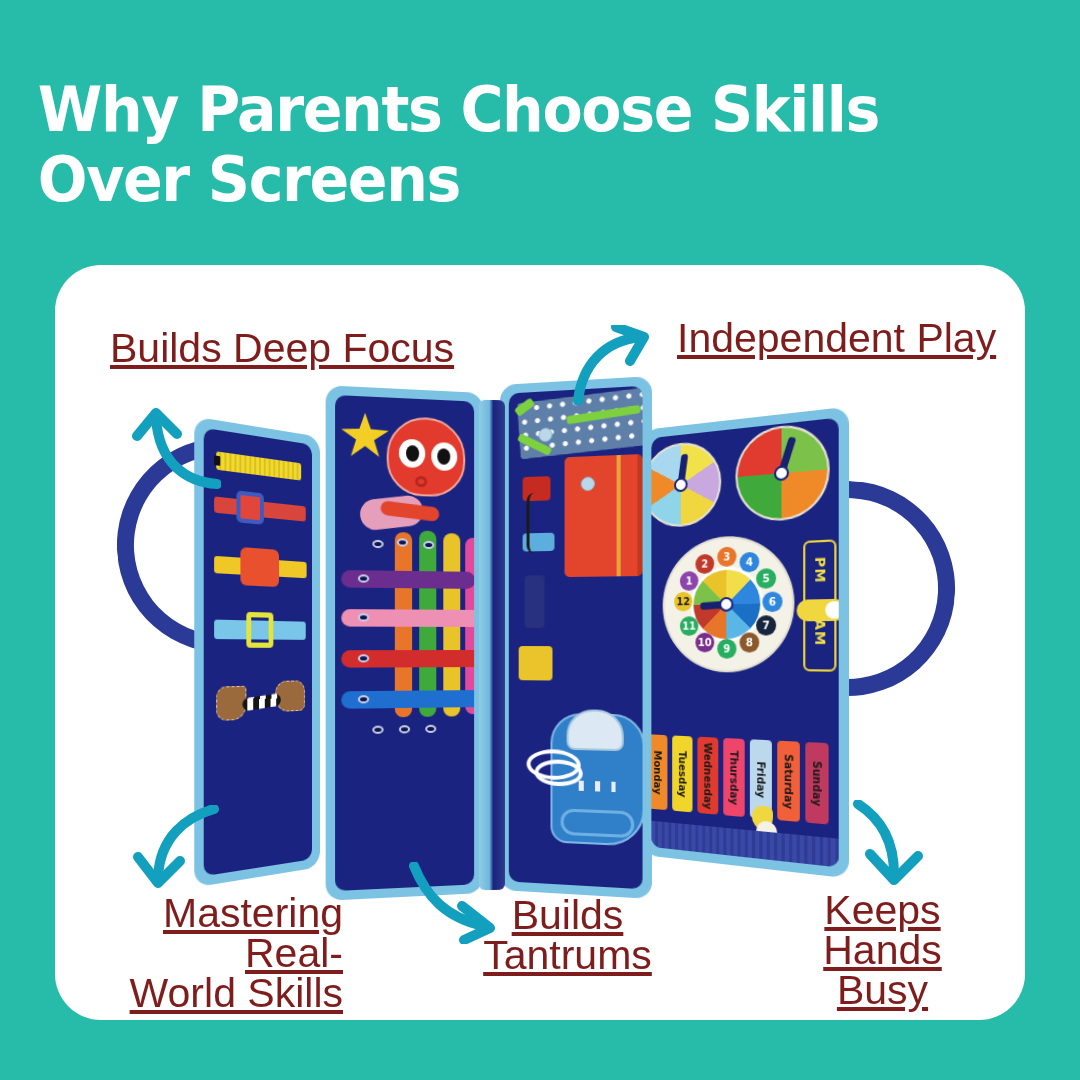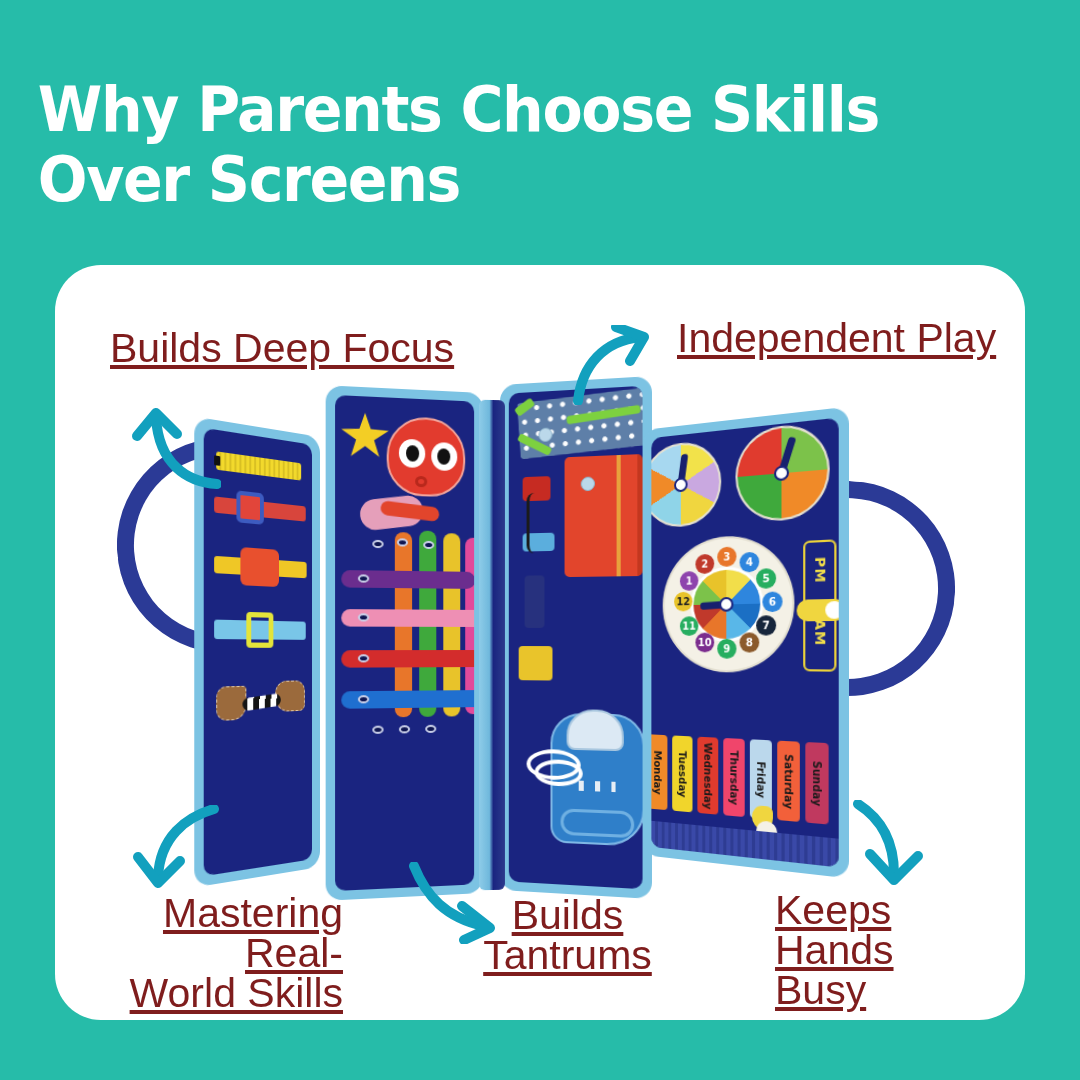--- a/index.html
+++ b/index.html
@@ -44,21 +44,21 @@
     font-size:41px;
     line-height:40px;
     letter-spacing:0px;
     white-space:pre-line;
     text-decoration:underline;
   }
   .lbl-focus      { left:110px; top:328px; }
   .lbl-indep      { left:648px; top:318px;margin-left:29px; }
   .lbl-master     { left:83px;  top:893px; text-align:right; width:260px;}
   .lbl-calms      { left:480px; top:895px; text-align:center; width:175px;}
-  .lbl-hands      { left:775px; top:890px; width:215px;}
+  .lbl-hands      { left:775px; top:890px; text-align:center; width:215px;}
 
   
   .arrow{ position:absolute; z-index:11; }
   .a-focus { left:125px; top:398px; }
   .a-indep { left:572px; top:325px; }
   .a-master{ left:128px; top:805px; }
   .a-calms { left:408px; top:862px; }
   .a-hands { left:848px; top:800px; }
 
   

